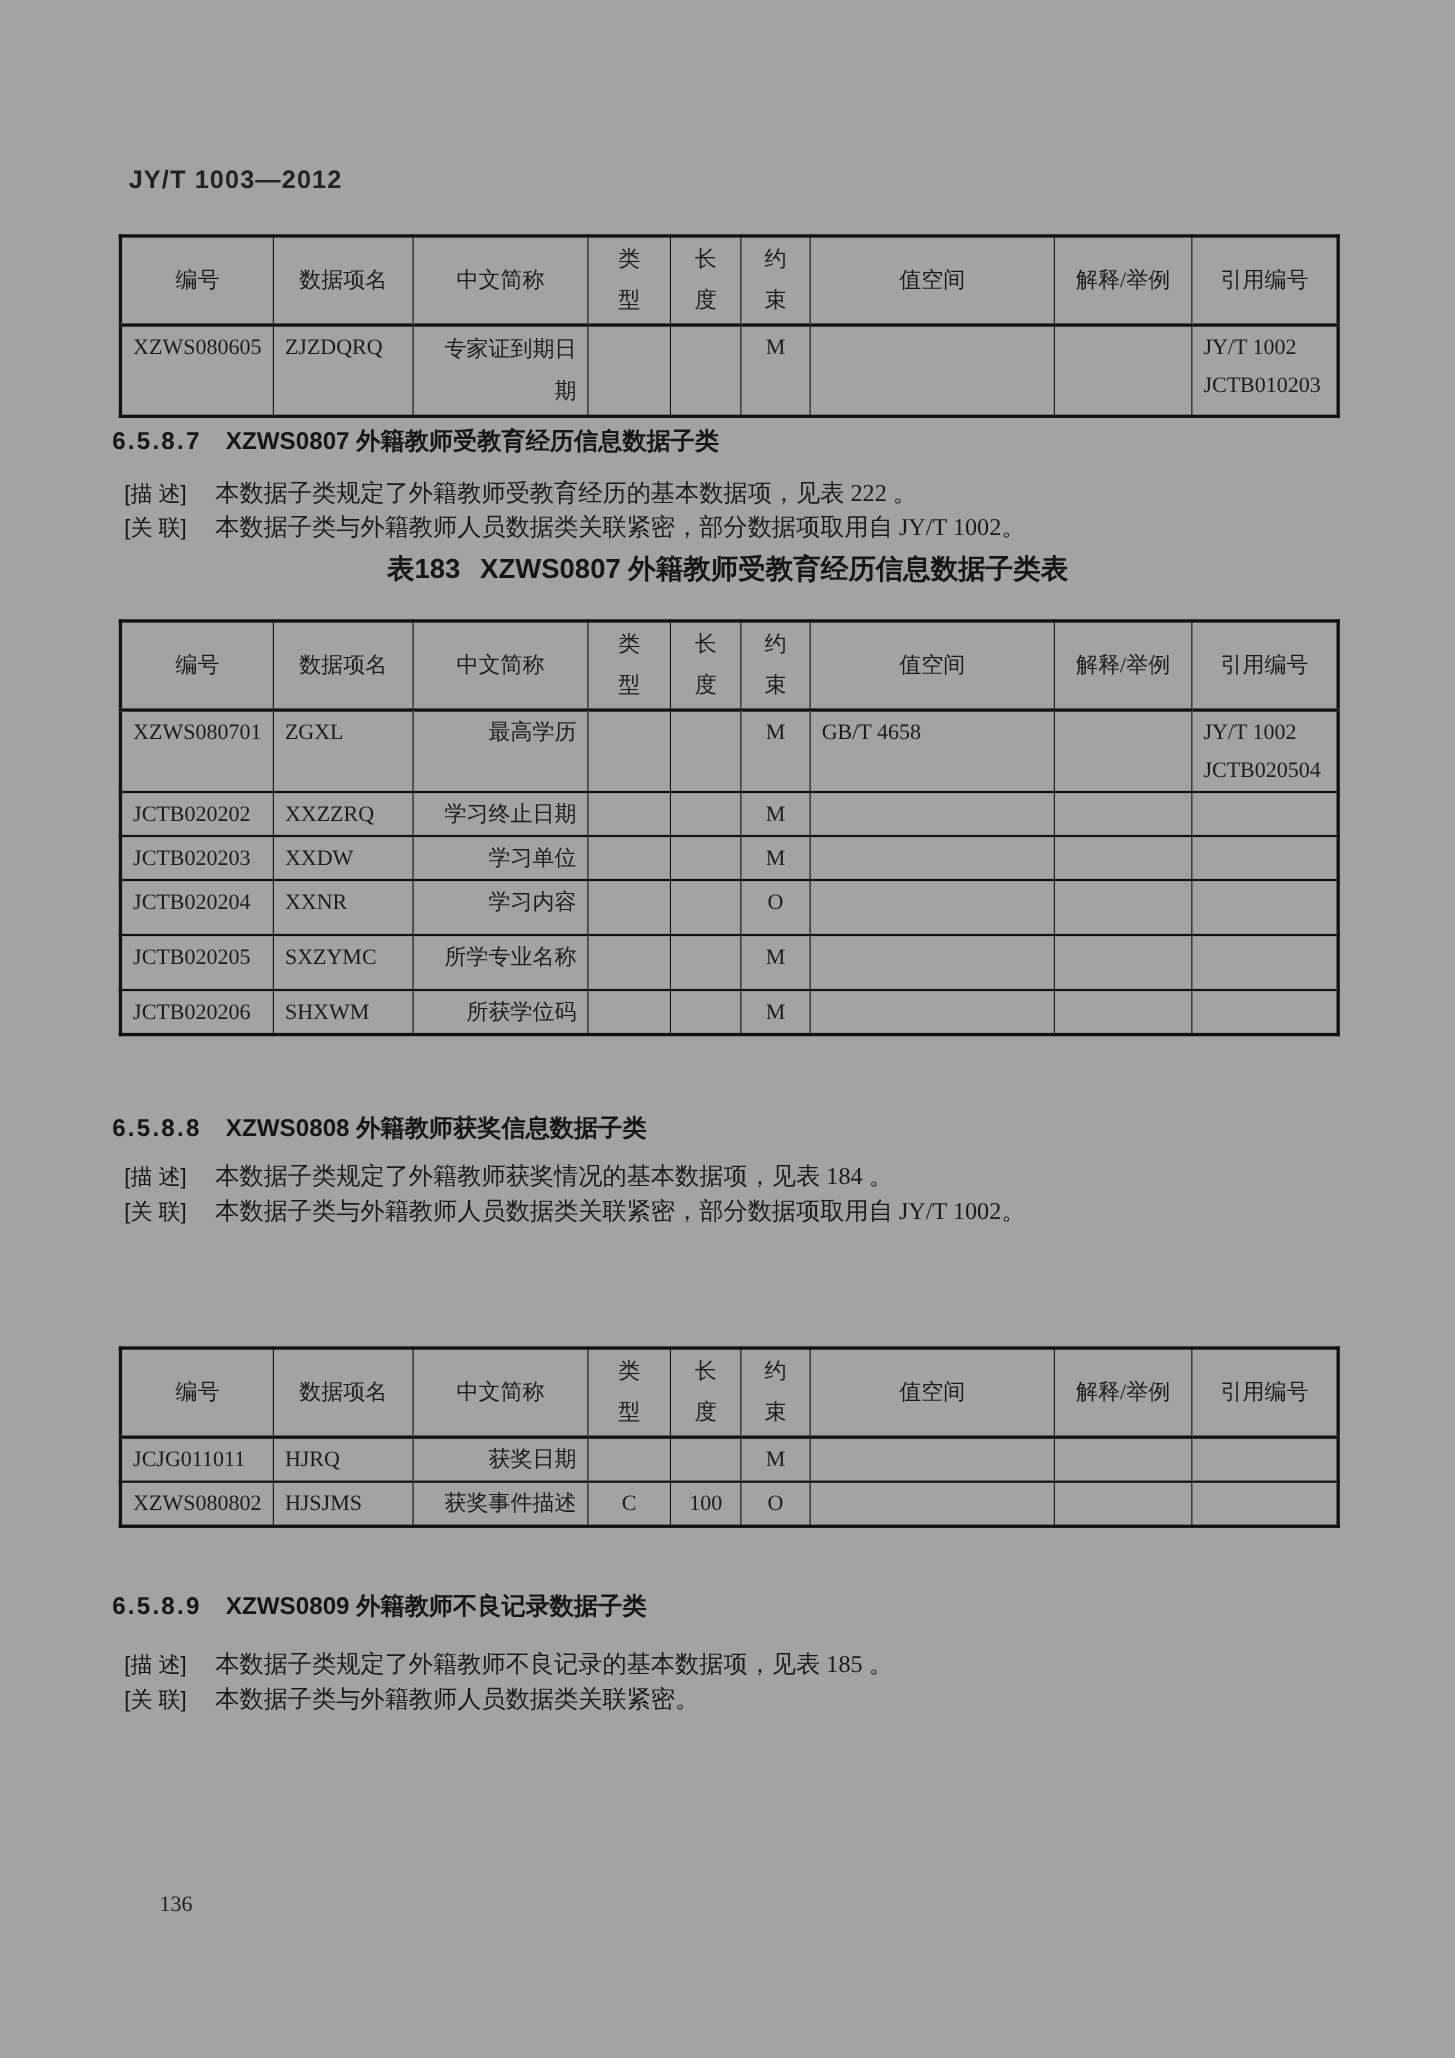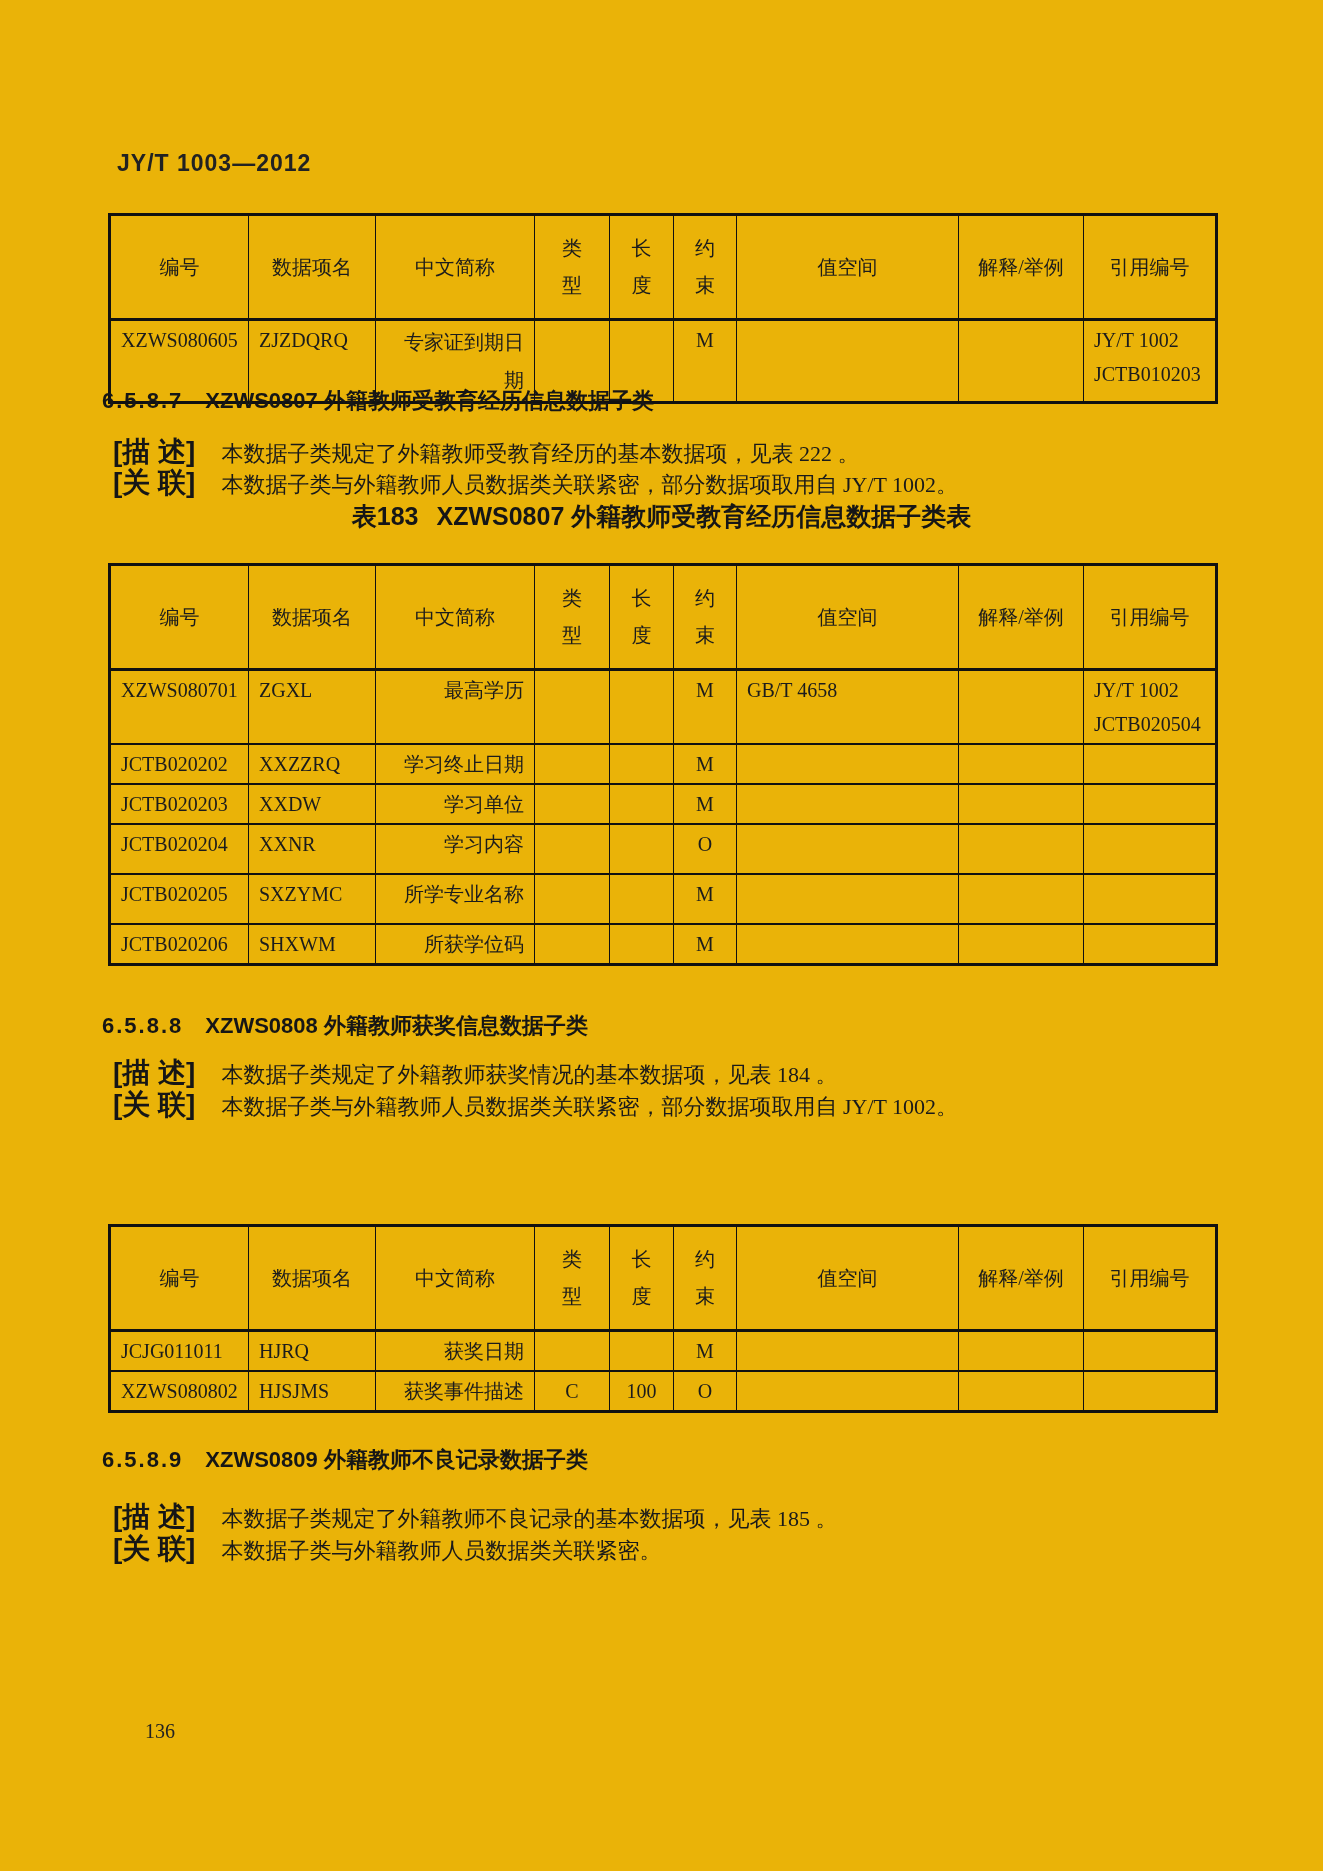--- a/index.html
+++ b/index.html
@@ -1,20 +1,20 @@
 <!DOCTYPE html>
 <html><head>
 <meta charset="utf-8">
 <style>
   html,body{margin:0;padding:0;background:#ffffff;}
   .page{
     position:relative;
     width:1323px;
     height:1871px;
-    background:#eab308;
+    background:#a3a3a3;
     color:#1a1a1a;
     font-family:"Liberation Serif","DejaVu Serif",serif;
     overflow:hidden;
   }
   .abs{position:absolute;}
   .doc-code{
     left:117px; top:150px;
     font-family:"Liberation Sans","DejaVu Sans",sans-serif;
     font-weight:bold; font-size:23px; letter-spacing:1px; color:#222;
   }
@@ -45,21 +45,21 @@
     border-bottom-width:2px;
     padding:2px 10px;
     vertical-align:top;
     line-height:1.7;
     height:33px;
     overflow:hidden;
   }
   th .two-line{
     display:block;
     width:1.08em;
-    margin:12px auto;
+    margin:0 auto;
     word-break:break-all;
     line-height:1.85;
   }
   
   td.c0, td.c1 { text-align:left; padding-left:14px; }
   td.c2 { text-align:right; }
   td.c3, td.c4, td.c5 { text-align:center; padding-left:2px; padding-right:2px; }
   td.c6 { text-align:left; padding-left:12px; }
   td.c7 { text-align:left; }
   td.c8 { text-align:left; padding-left:16px; white-space:pre-line; line-height:1.9; }
@@ -77,21 +77,21 @@
     font-weight:bold; font-size:22px; color:#161616;
     white-space:nowrap;
   }
   .section-heading .sec-num{ margin-right:22px; letter-spacing:2px; }
   .para{
     left:113px; margin:0;
     font-size:22px; white-space:nowrap;
   }
   .para-label{
     font-family:"Liberation Sans","DejaVu Sans",sans-serif;
-    font-weight:bold; font-size:28px; color:#161616;
+    font-weight:normal; font-size:20px; color:#161616;
     margin-right:26px;
   }
   .table-caption{
     left:0; width:1323px; text-align:center;
     font-family:"Liberation Sans","DejaVu Sans",sans-serif;
     font-weight:bold; font-size:25px; color:#161616;
   }
   .table-caption .cap-num{ margin-right:18px; }
   .page-number{
     left:145px; top:1720px;

